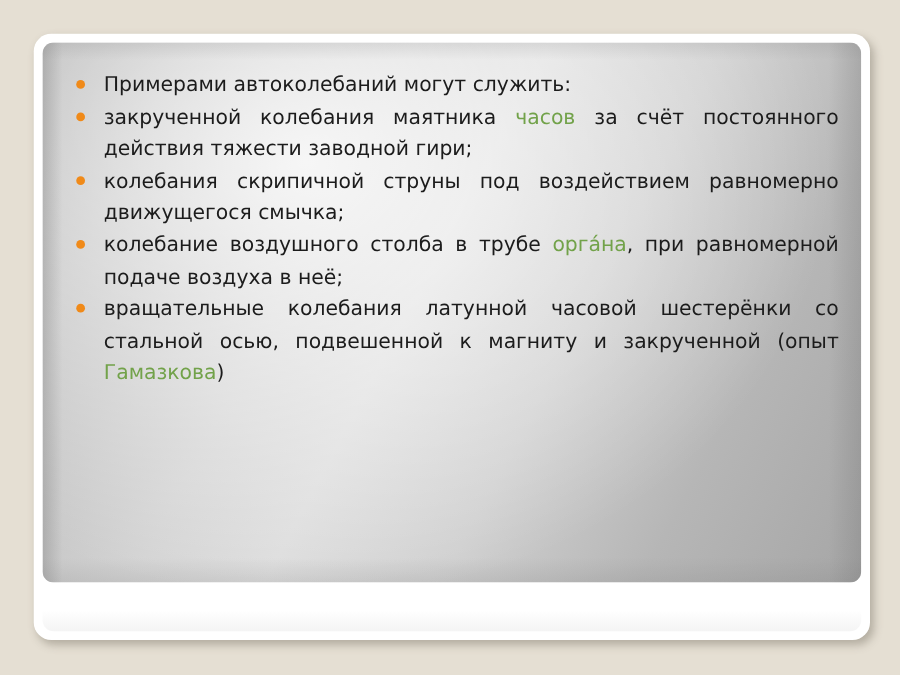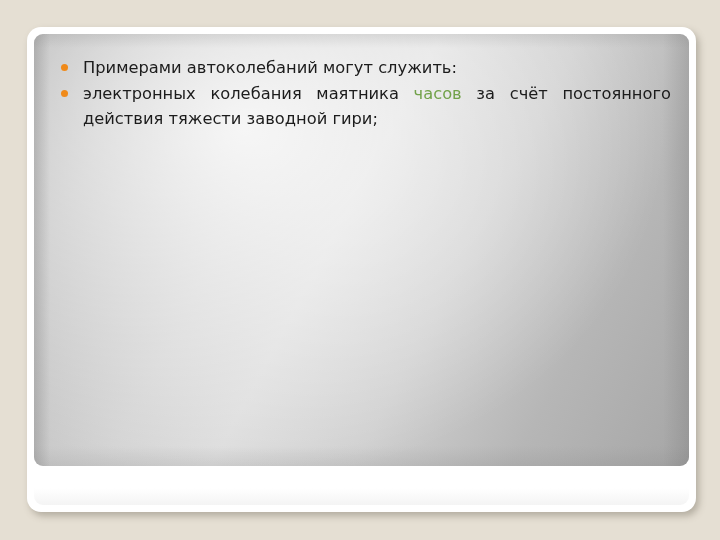--- a/index.html
+++ b/index.html
@@ -134,21 +134,33 @@
   <div id="content-card">
 
     <div id="body-panel">
       <ul id="bullet-list">
           <li class="bullet-item" id="bullet-intro">
             <span class="bullet-dot"></span>
             <span class="bullet-text"><span>Примерами автоколебаний могут служить:</span></span>
           </li>
           <li class="bullet-item" id="bullet-pendulum-clock">
             <span class="bullet-dot"></span>
-            <span class="bullet-text"><span>электронных колебания маятника </span><span class="link">часов</span><span> за счёт постоянного действия тяжести заводной гири;</span></span>
+            <span class="bullet-text"><span>закрученной колебания маятника </span><span class="link">часов</span><span> за счёт постоянного действия тяжести заводной гири;</span></span>
+          </li>
+          <li class="bullet-item" id="bullet-violin-string">
+            <span class="bullet-dot"></span>
+            <span class="bullet-text"><span>колебания скрипичной струны под воздействием равномерно движущегося смычка;</span></span>
+          </li>
+          <li class="bullet-item" id="bullet-organ-pipe">
+            <span class="bullet-dot"></span>
+            <span class="bullet-text"><span>колебание воздушного столба в трубе </span><span class="link">орга́на</span><span>, при равномерной подаче воздуха в неё;</span></span>
+          </li>
+          <li class="bullet-item" id="bullet-gamazkov">
+            <span class="bullet-dot"></span>
+            <span class="bullet-text"><span>вращательные колебания латунной часовой шестерёнки со стальной осью, подвешенной к магниту и закрученной (опыт </span><span class="link">Гамазкова</span><span>)</span></span>
           </li>
         </ul>
     </div>
 
     <div id="footer-bar"></div>
 
   </div>
 
 </div>
 

